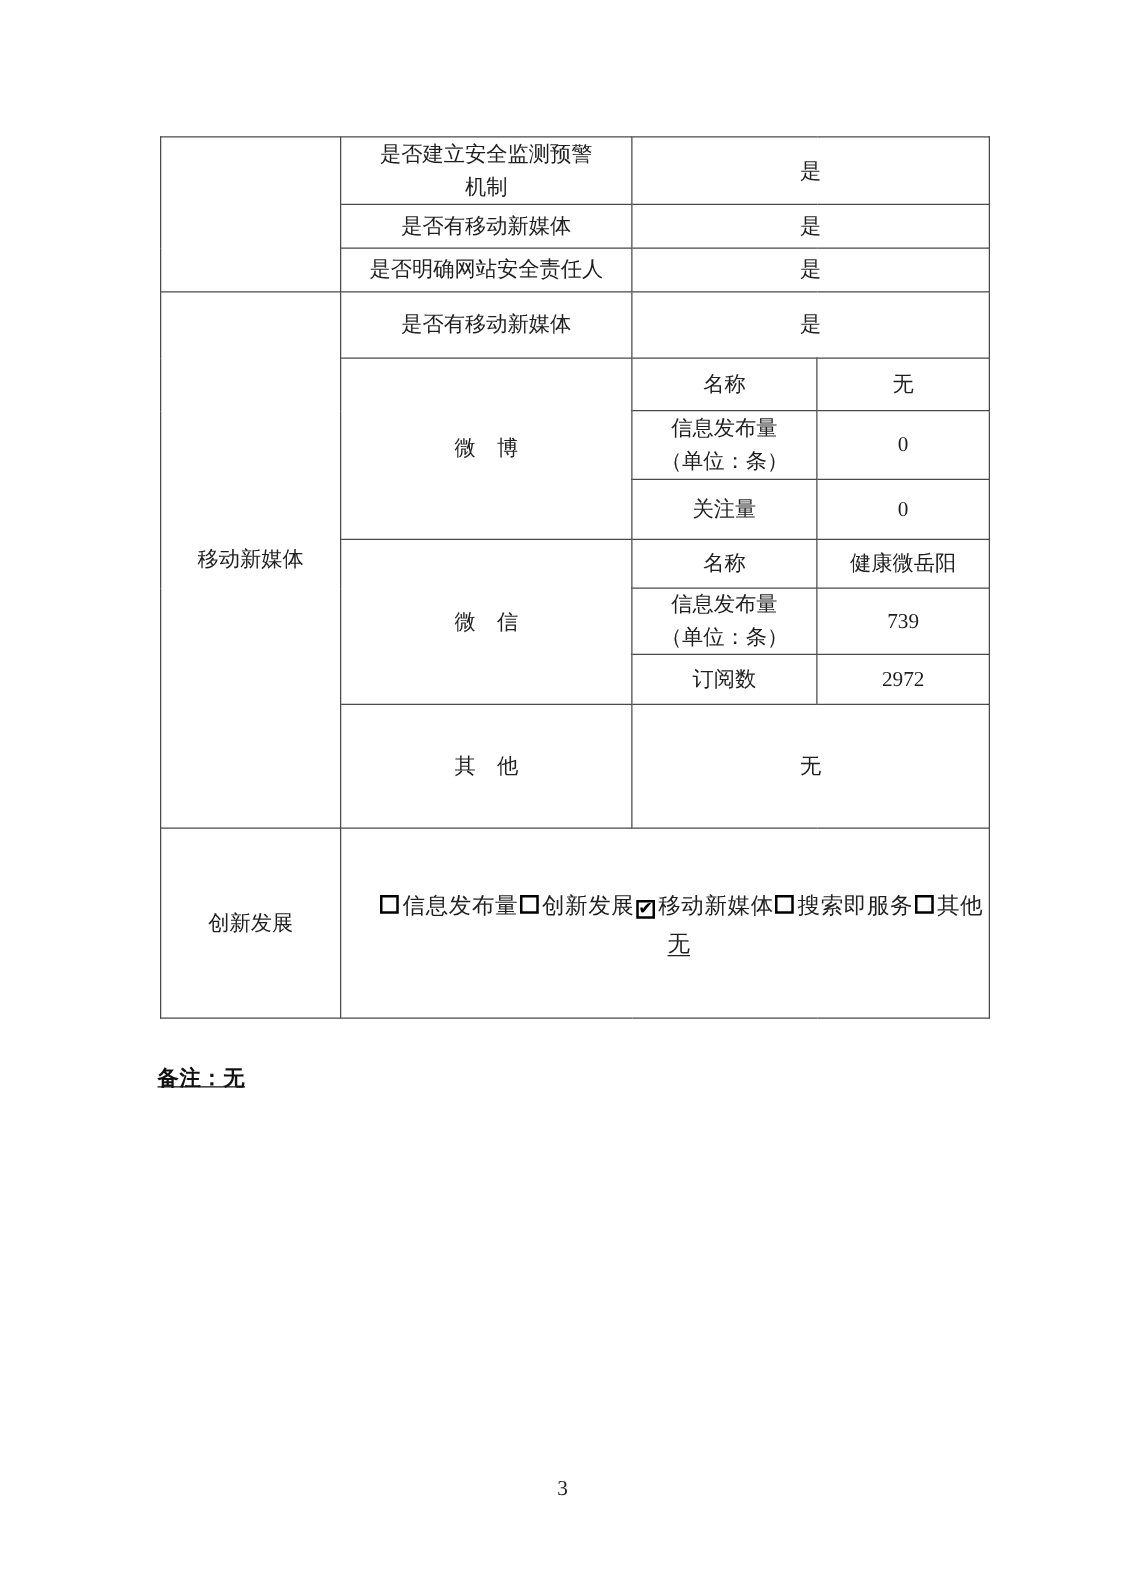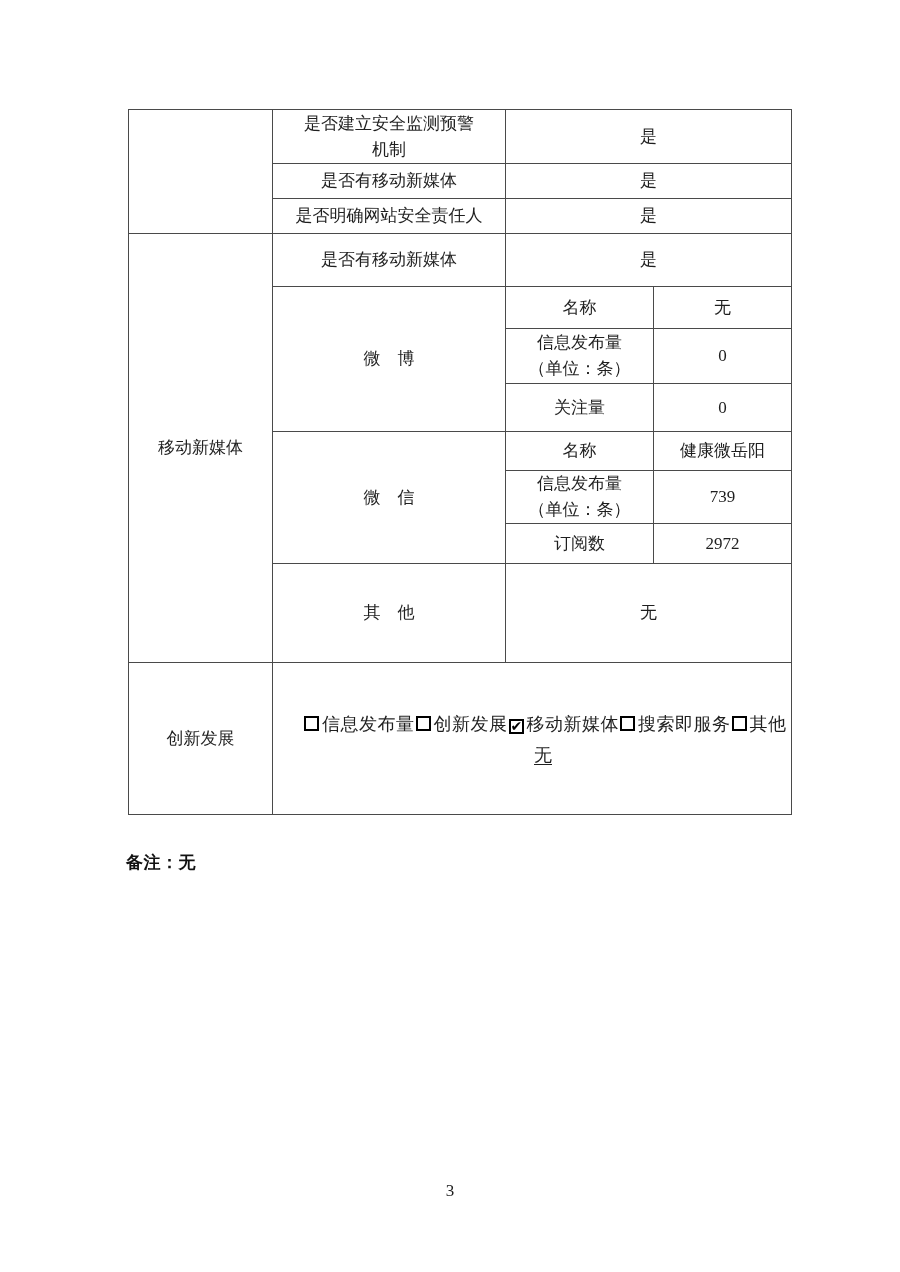--- a/index.html
+++ b/index.html
@@ -67,20 +67,21 @@
     text-underline-offset:3px;
     display:inline-block;
   }
   .note {
     position:absolute; left:126px; top:851px;
     font-family:"Liberation Sans","DejaVu Sans",sans-serif;
     font-weight:700;
     font-size:17px;
     color:#111;
     letter-spacing:0.5px;
+    text-decoration:underline;
   }
   .page-number {
     position:absolute; top:1181px; left:0;
     width:900px;
     text-align:center;
     font-size:17px;
     color:#1f1f1f;
   }
 </style>
 </head>

